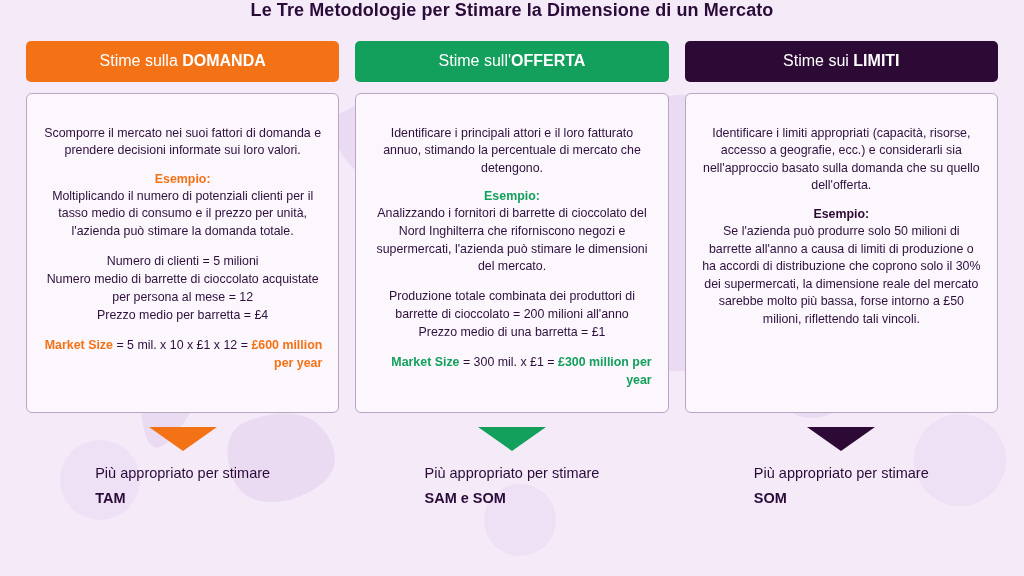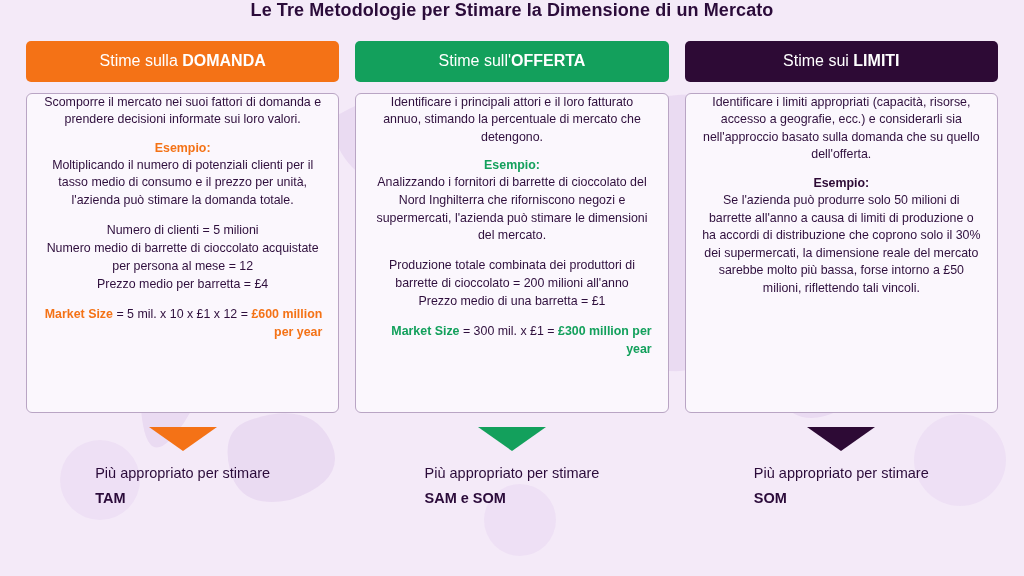--- a/index.html
+++ b/index.html
@@ -51,21 +51,21 @@
     padding: 11px 6px 12px 6px;
     line-height: 1.1;
   }
   .col-header .strong { font-weight: bold; }
   .card {
     width: 100%;
     margin-top: 11px;
     background: #fbf7fd;
     border: 1.3px solid #b9a5c4;
     border-radius: 6px;
-    padding: 0 16px 16px 16px;
+    padding: 31px 16px 16px 16px;
     min-height: 320px;
     display: flex;
     flex-direction: column;
     gap: 0px;
   }
   .card p {
     font-size: 12.4px;
     line-height: 1.42;
     color: #2f0f3d;
     text-align: center;

